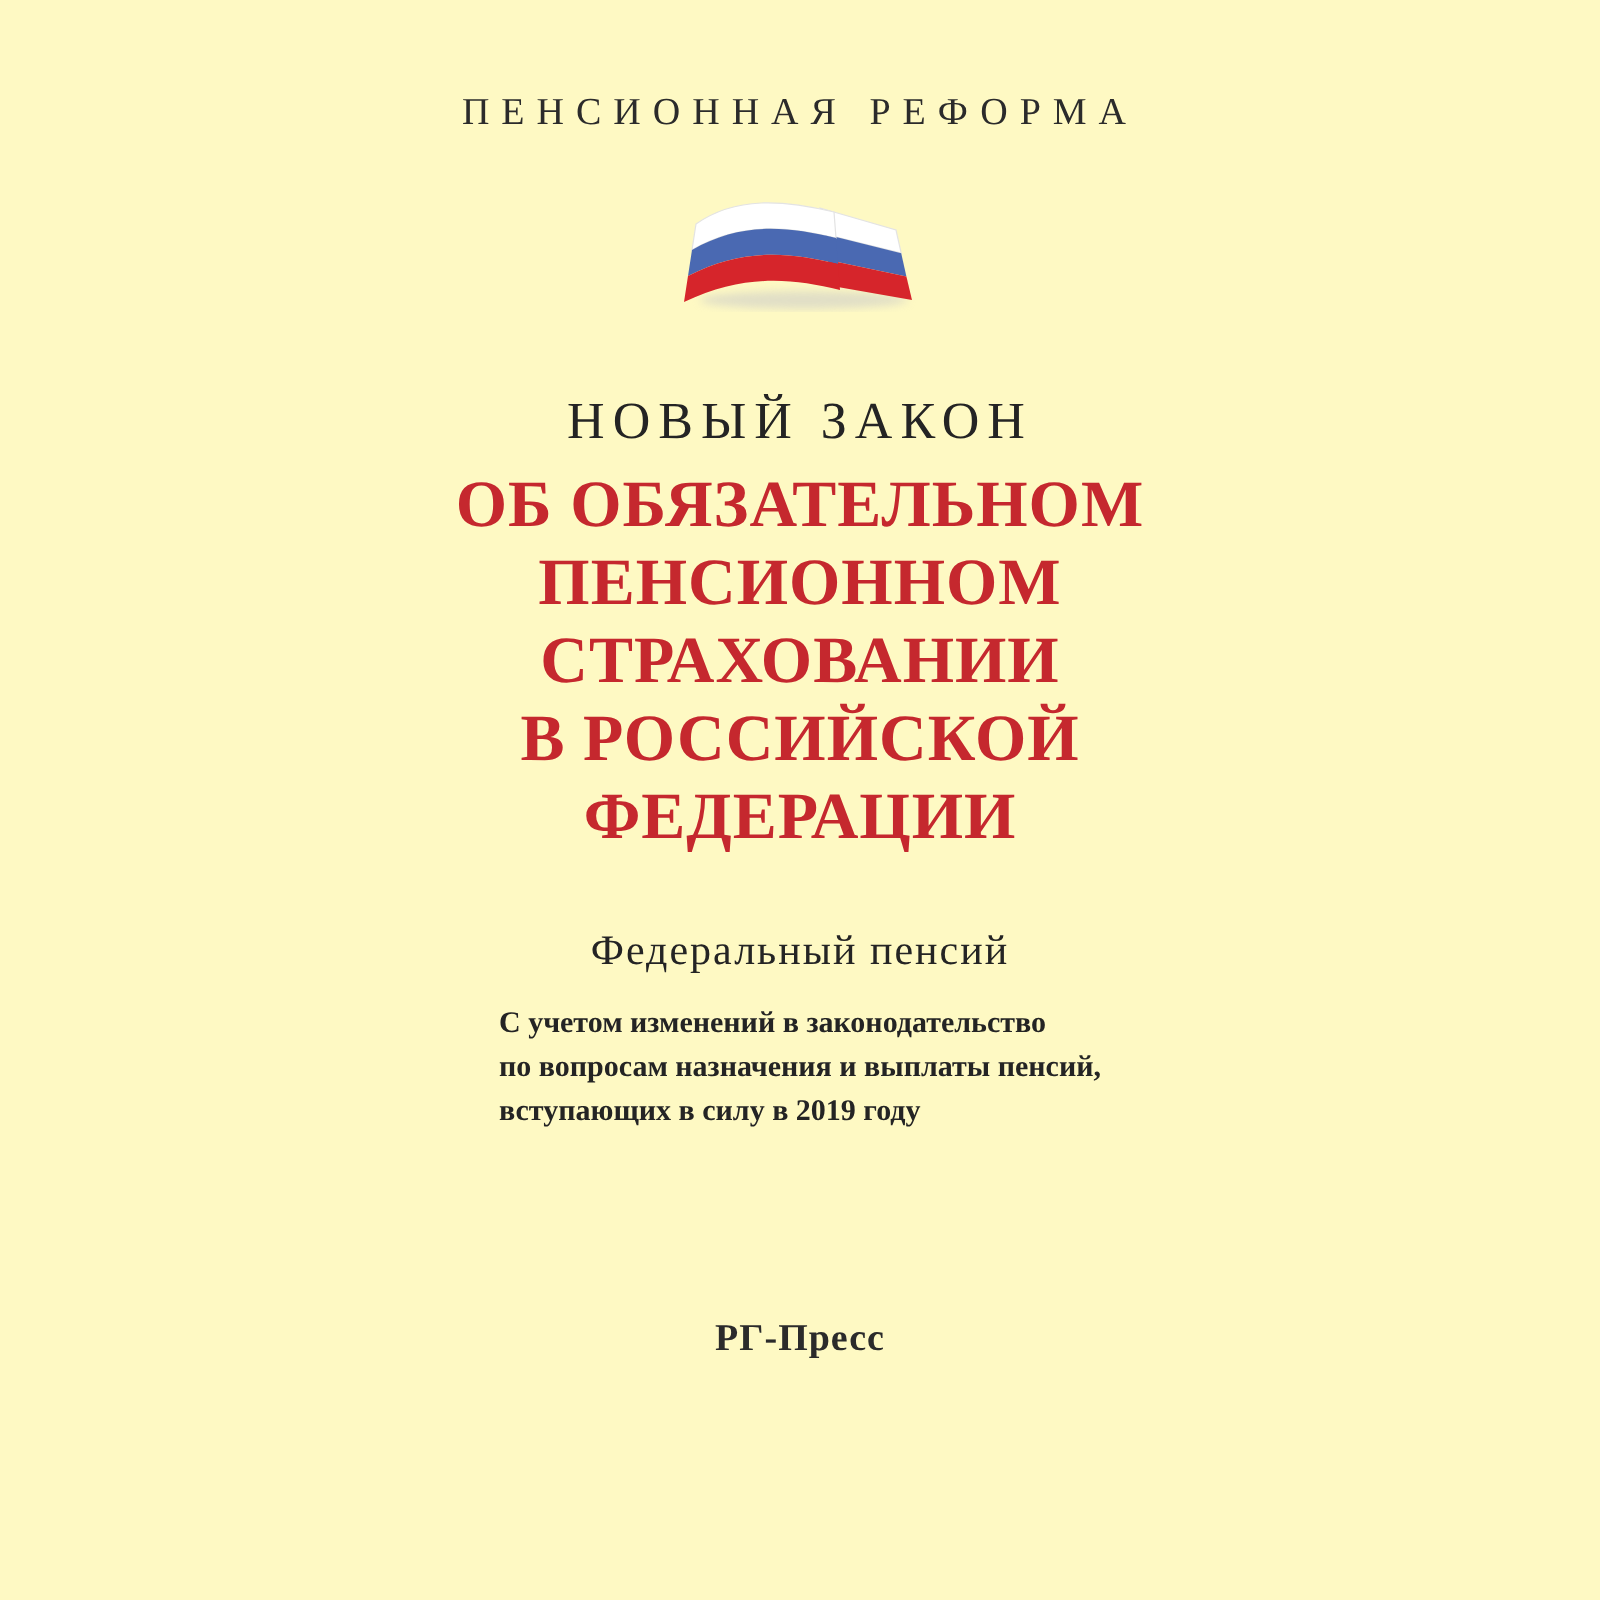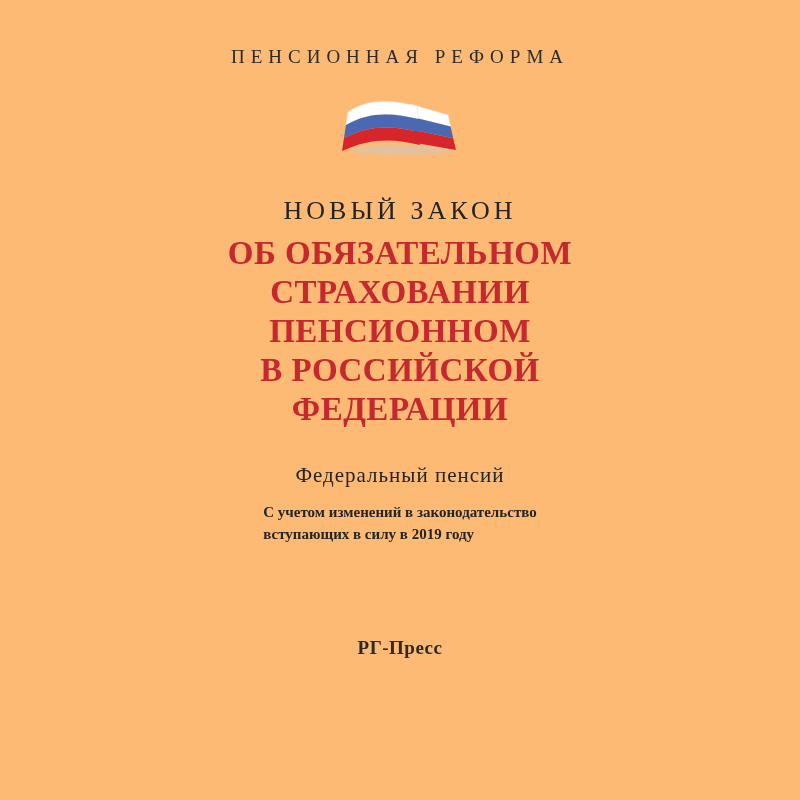--- a/index.html
+++ b/index.html
@@ -6,21 +6,21 @@
   html, body { background: #ffffff; }
   body {
     width: 800px;
     height: 800px;
     font-family: "Liberation Serif", "DejaVu Serif", serif;
     overflow: hidden;
   }
   .cover {
     width: 800px;
     height: 800px;
-    background: #fdba74;
+    background: #fef9c3;
     display: flex;
     flex-direction: column;
     align-items: center;
   }
   .series {
     margin-top: 46px;
     font-size: 19px;
     letter-spacing: 6px;
     font-weight: 500;
     color: #2b2b2b;
@@ -97,30 +97,31 @@
         <path d="M8,33 C32,19 55,21 80,27 L81,40 C56,34 33,32 6,46 Z" fill="#4a69b2"></path>
         <path d="M6,46 C33,32 56,34 81,40 L82,53 C57,47 34,45 4,59 Z" fill="#d6252b"></path>
       </g>
     </svg>
   </div>
 
   <div class="pretitle">НОВЫЙ ЗАКОН</div>
 
   <h1 class="title">
     <span>ОБ ОБЯЗАТЕЛЬНОМ</span>
+    <span>ПЕНСИОННОМ</span>
     <span>СТРАХОВАНИИ</span>
-    <span>ПЕНСИОННОМ</span>
     <span>В РОССИЙСКОЙ</span>
     <span>ФЕДЕРАЦИИ</span>
   </h1>
 
   <div class="law">
     <div>Федеральный пенсий</div>
   </div>
 
   <div class="note">
     <div>С учетом изменений в законодательство</div>
+    <div>по вопросам назначения  и выплаты пенсий,</div>
     <div>вступающих в силу в 2019 году</div>
   </div>
 
   <div class="publisher">РГ-Пресс</div>
 
 </div>
 
 </body></html>

